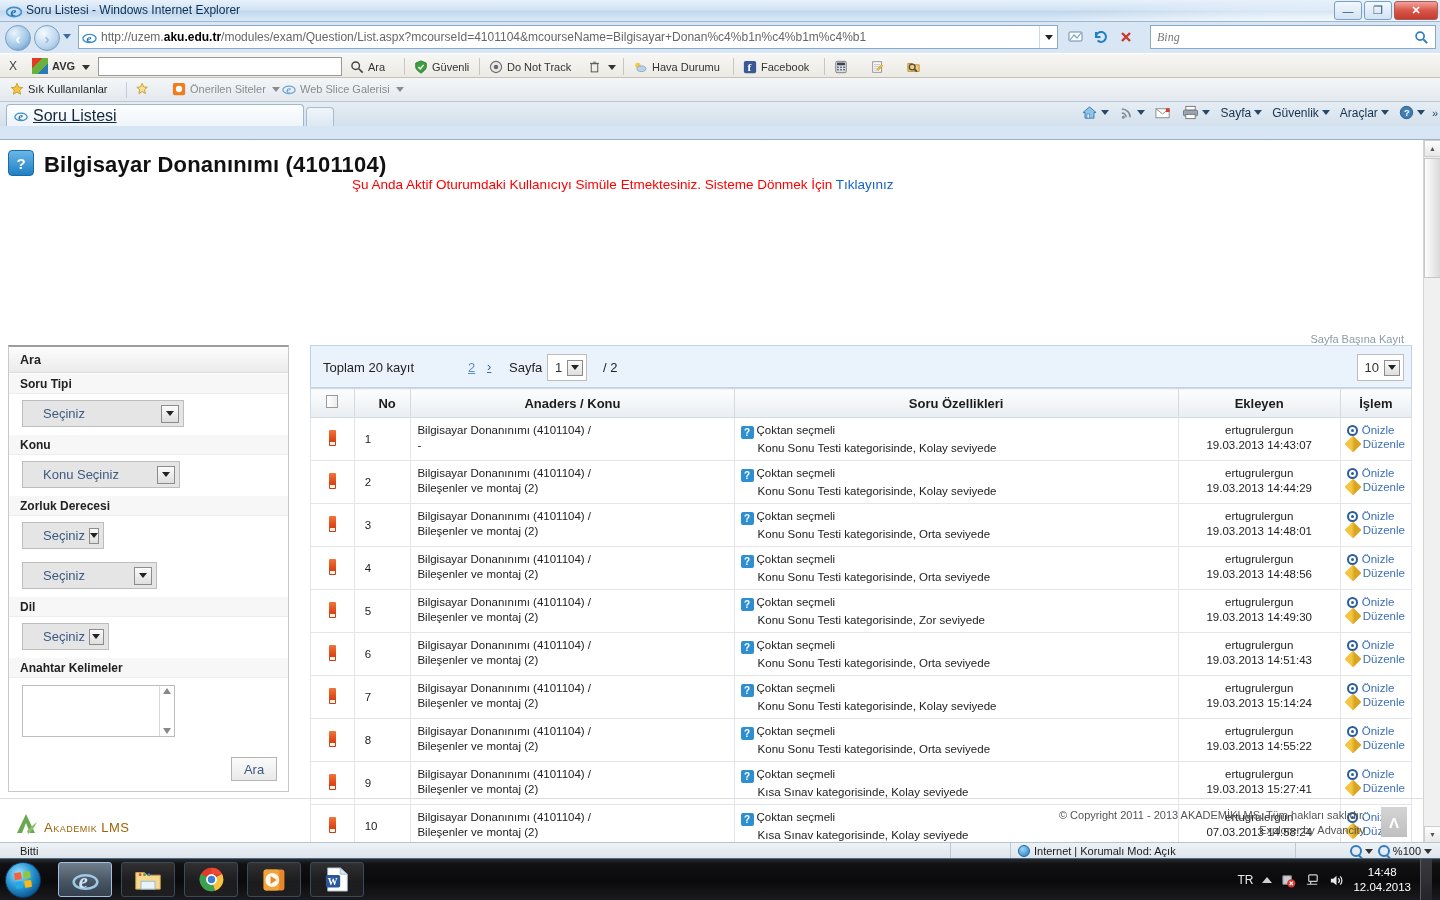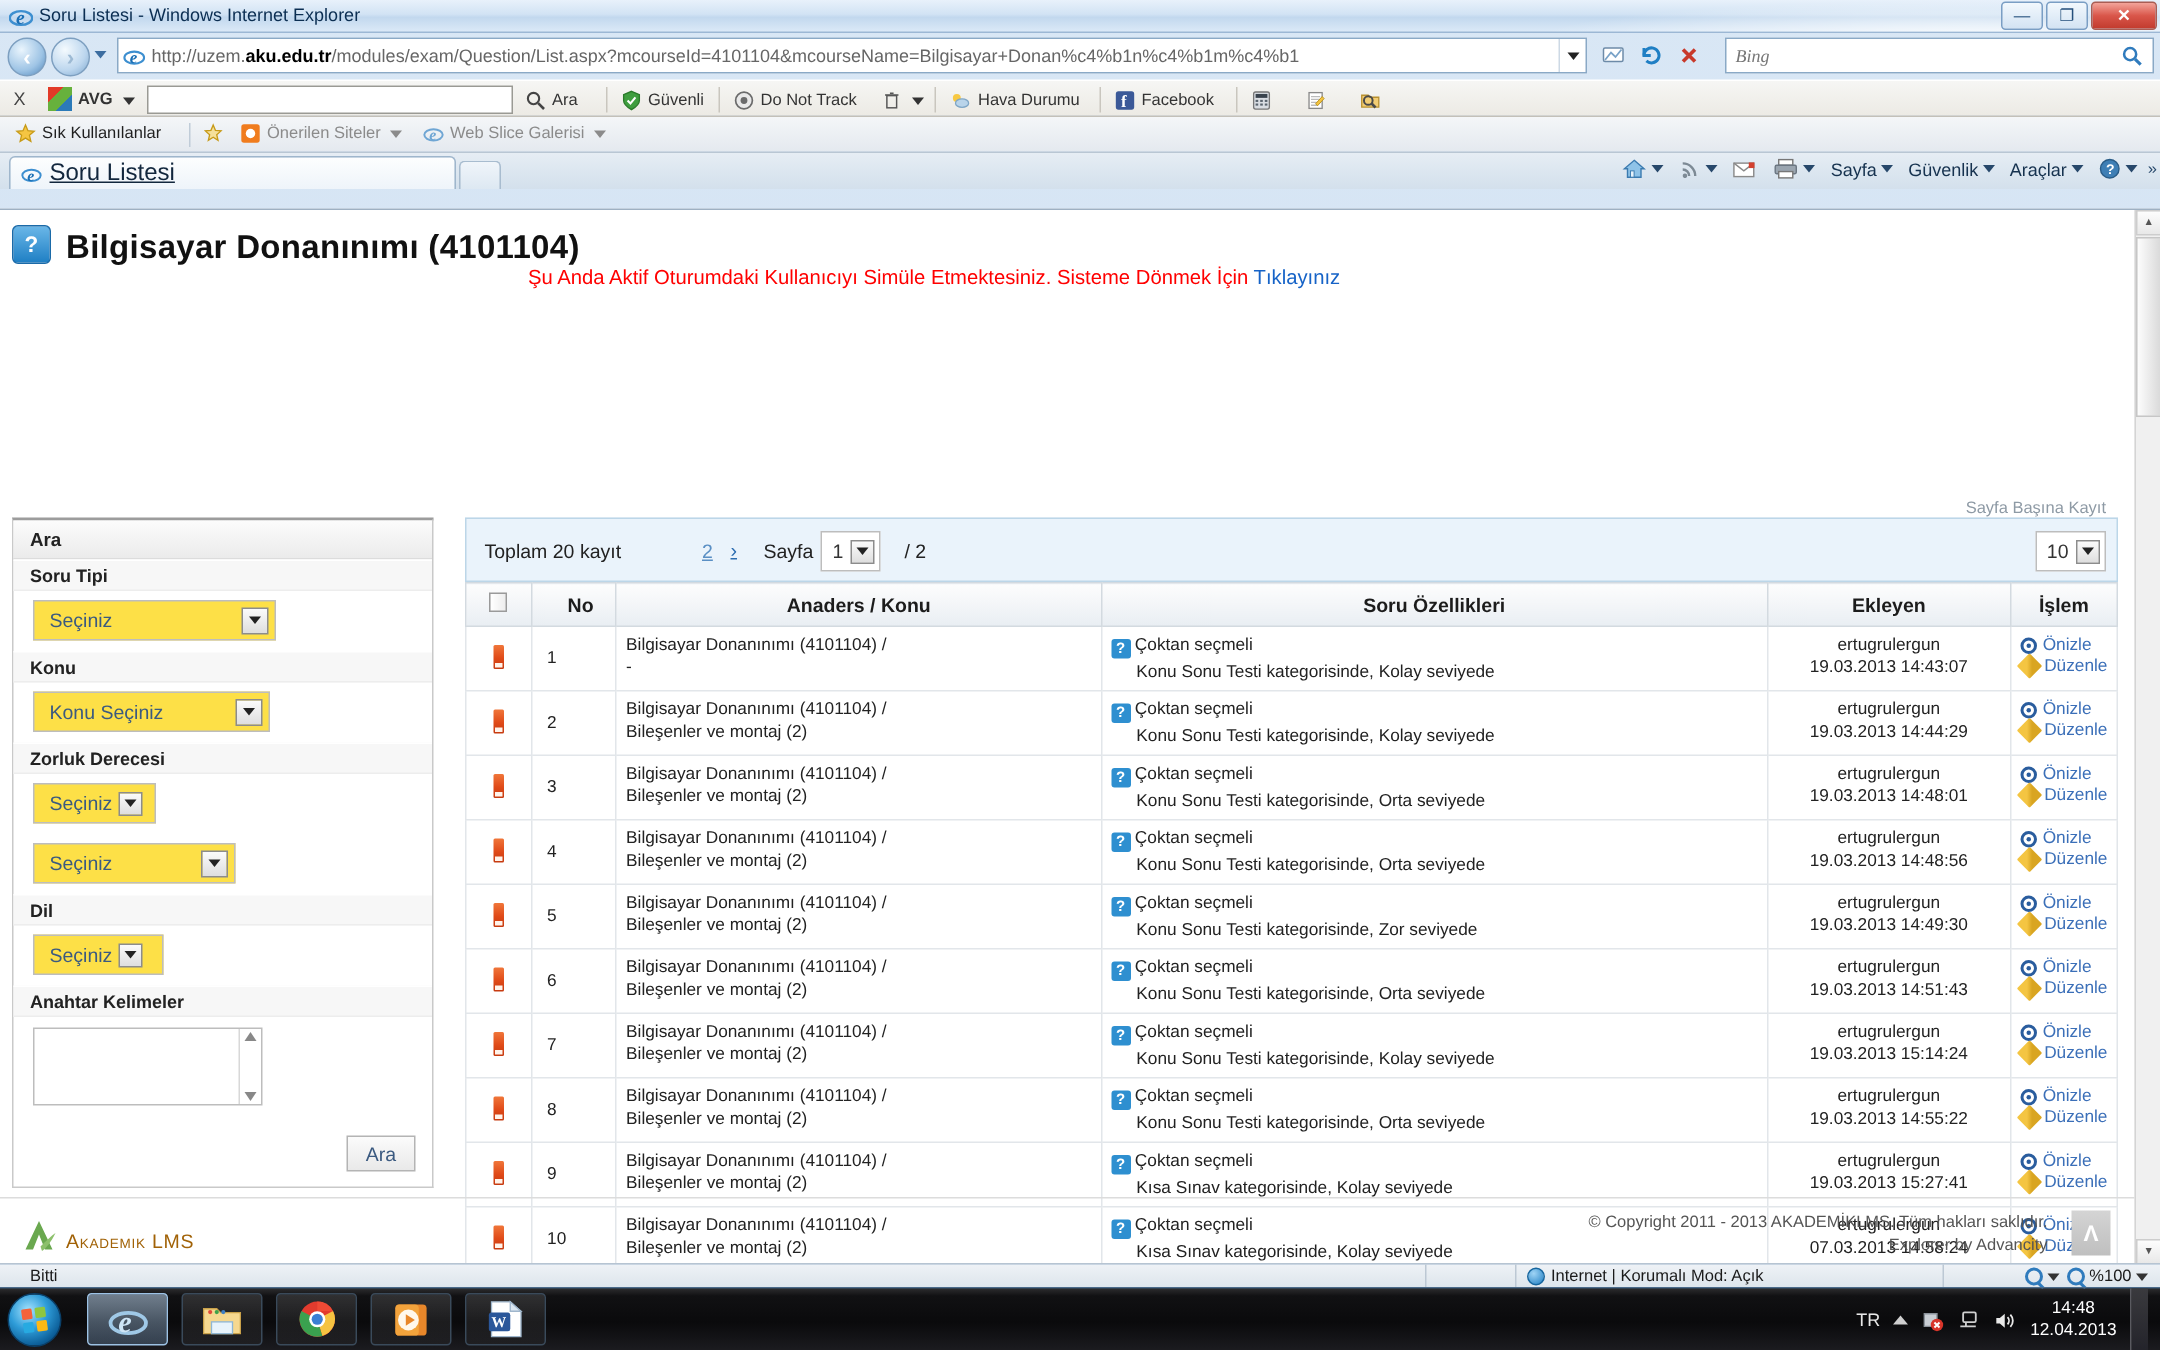--- a/index.html
+++ b/index.html
@@ -112,21 +112,21 @@
   
   .searchpanel { position:absolute; left:8px; top:205px; width:281px; height:447px;
      background:#fff; border:1px solid #c9c9c9; border-top:2px solid #9c9c9c; }
   .sp-title { height:26px; background:linear-gradient(to bottom,#fcfcfc,#ebebeb);
      border-bottom:1px solid #dcdcdc; display:flex; align-items:center; padding-left:11px;
      font-weight:bold; font-size:12.5px; color:#222;}
   .sp-lbl { height:21px; background:#f7f7f7; border-top:1px solid #fff; border-bottom:1px solid #ededed;
      display:flex; align-items:center; padding-left:11px; font-weight:bold; font-size:12px; color:#222;}
   .sp-field { padding:6px 0 7px 13px; }
   .selbox { display:inline-flex; align-items:center; height:27px; border:1px solid #bdbdbd;
-     background:#fde047; padding:0 4px 0 10px; }
+     background:#e5e5e5; padding:0 4px 0 20px; }
   .selbox .sv { font-size:13px; color:#3b5a80; white-space:nowrap; }
   .sel-arrow { width:18px; height:18px; margin-left:10px; border:1px solid #8c8c8c;
      background:linear-gradient(to bottom,#fbfbfb,#dedede); display:flex; align-items:center; justify-content:center;}
   .sel-arrow i { width:0;height:0;border-left:4px solid transparent;border-right:4px solid transparent;border-top:5px solid #222;}
   .ta-wrap { padding:7px 0 0 13px; }
   .ta-box { width:153px; height:52px; border:1px solid #bdbdbd; background:#fff; position:relative; }
   .ta-sb { position:absolute; right:0; top:0; width:15px; height:50px; background:#fff; border-left:1px solid #d8d8d8;
      display:flex; flex-direction:column; justify-content:space-between; align-items:center; padding:2px 0;}
   .ta-sb i { width:0;height:0;border-left:4px solid transparent;border-right:4px solid transparent; }
   .ta-up { border-bottom:6px solid #888; }
@@ -380,21 +380,21 @@
       </svg>
       <span>Sık Kullanılanlar</span>
     </div>
     <div class="fav-sep" style="left:126px;"></div>
 
     <div class="fav-item" style="left:136px;">
       <svg viewBox="0 0 16 16" width="14" height="14">
         <path d="M7 1.5 L8.7 5.6 L13 6 L9.7 8.9 L10.7 13.2 L7 10.9 L3.3 13.2 L4.3 8.9 L1 6 L5.3 5.6 Z" fill="#f5e09a" stroke="#c79a17"></path>
       </svg>
     </div>
-    <div class="fav-item dim" style="left:160px;">
+    <div class="fav-item dim" style="left:172px;">
       <svg viewBox="0 0 16 16" width="14" height="14">
         <rect x="1" y="1" width="14" height="14" rx="2" fill="#f07c1e"></rect>
         <circle cx="8" cy="8" r="3.6" fill="#fff"></circle>
       </svg>
       <span>Önerilen Siteler</span>
       <i style="width:0;height:0;border-left:4px solid transparent;border-right:4px solid transparent;border-top:5px solid #8b8b8b;margin-left:2px;"></i>
     </div>
     <div class="fav-item dim" style="left:282px;">
       <svg viewBox="0 0 16 16" width="14" height="14">
         <ellipse cx="8" cy="9" rx="7" ry="4.3" fill="none" stroke="#6fa6d4" stroke-width="1.5"></ellipse>

